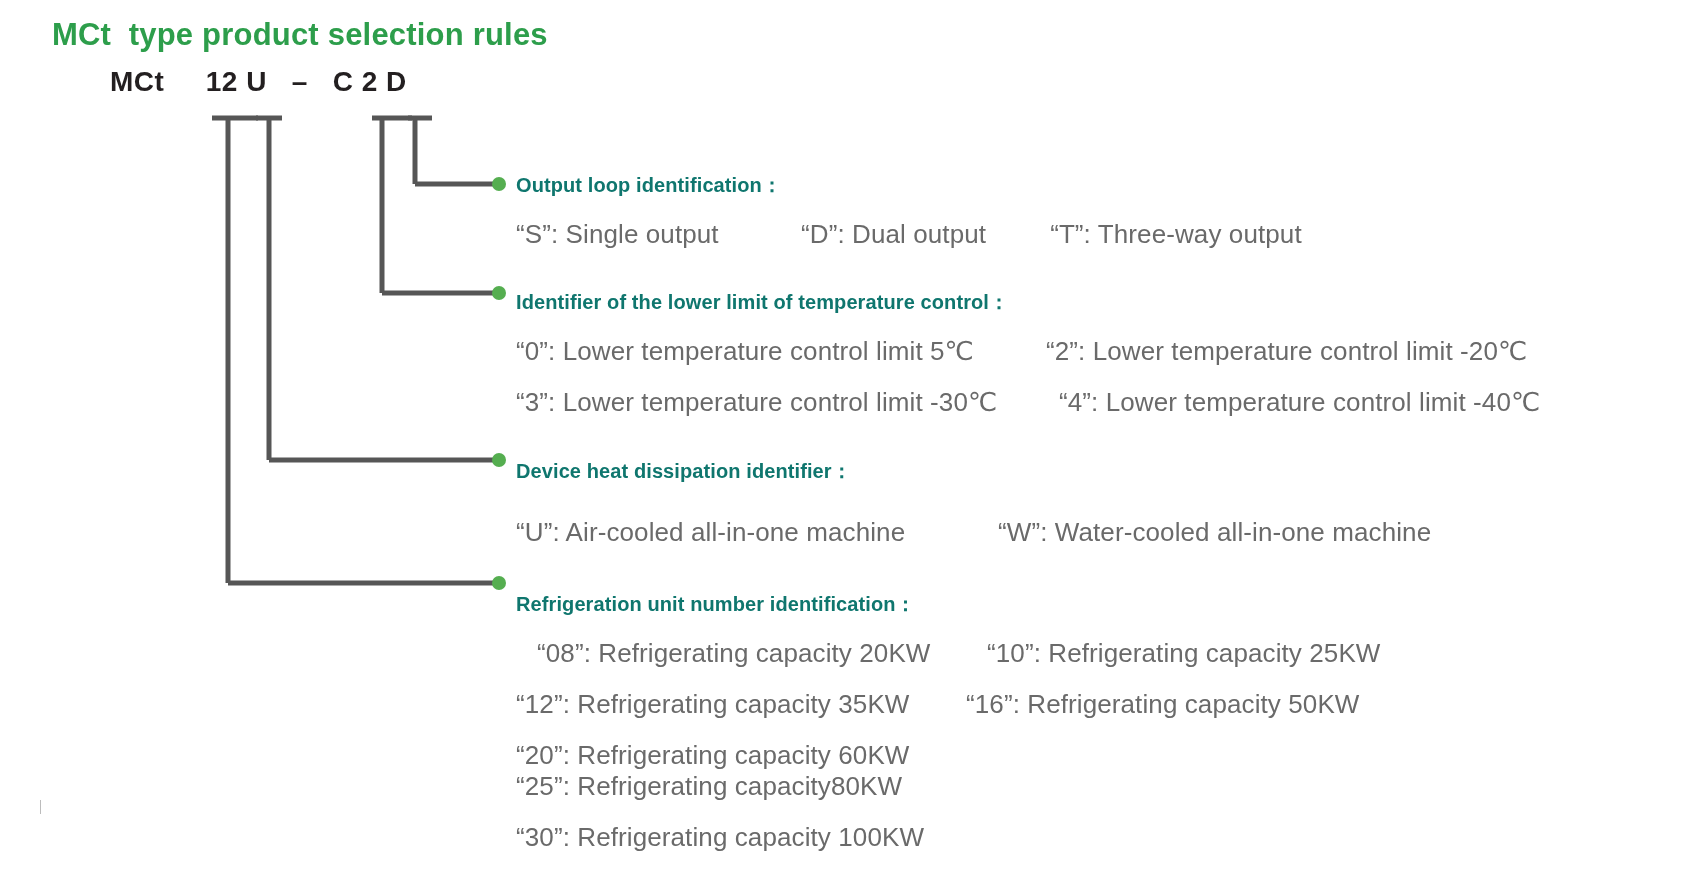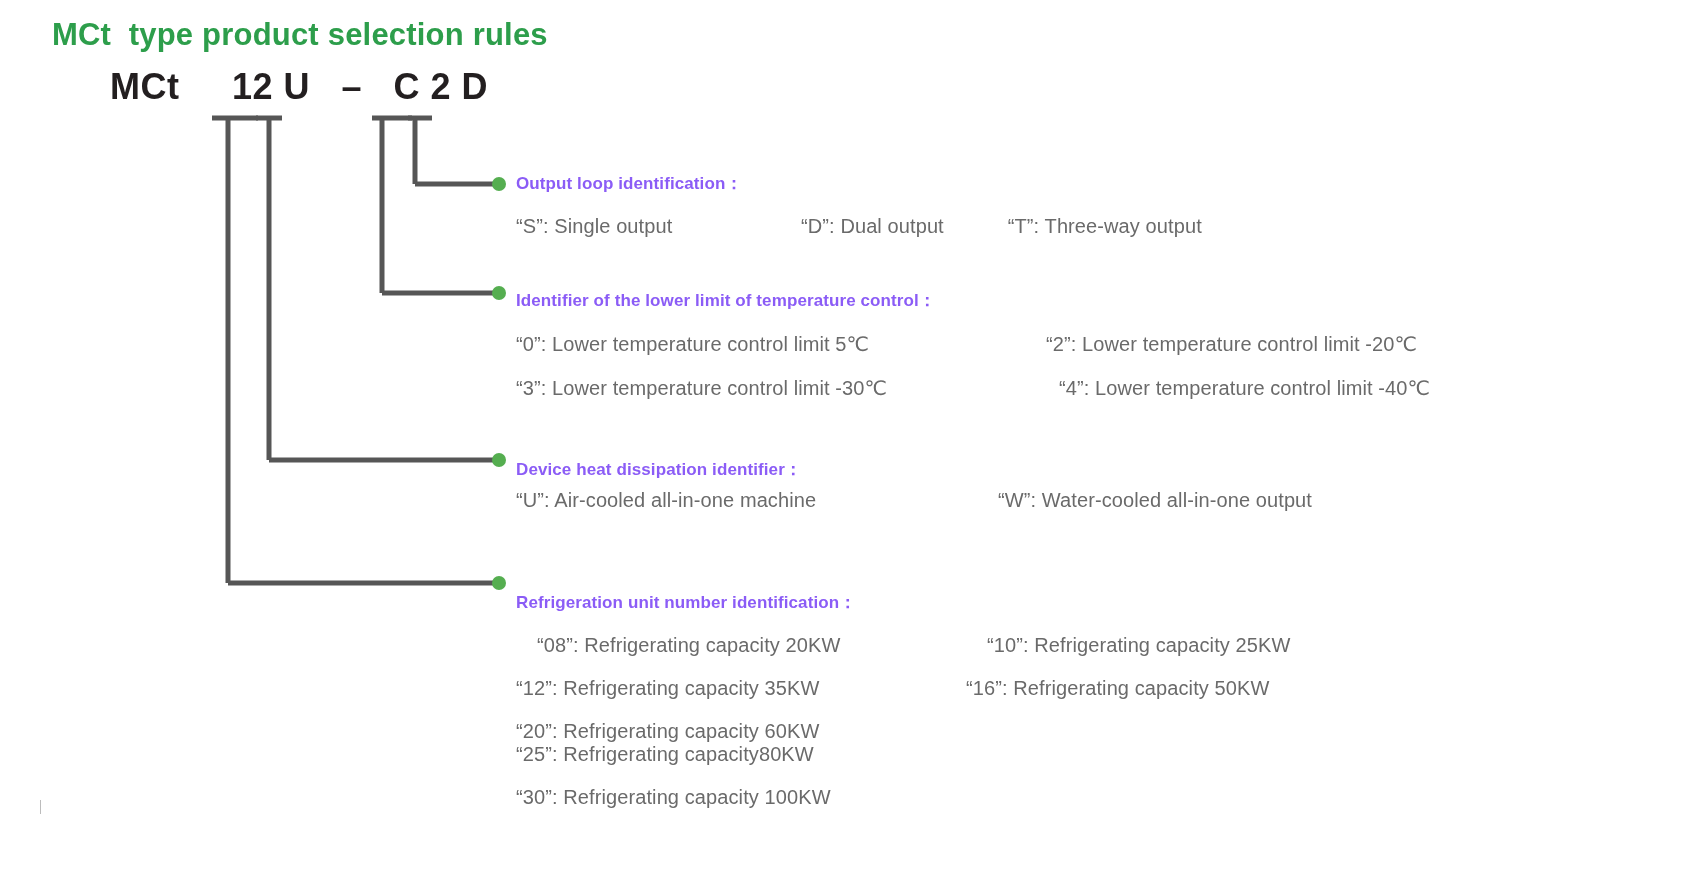--- a/index.html
+++ b/index.html
@@ -19,53 +19,53 @@
     position:absolute;left:52px;top:17px;
     font-size:31px;font-weight:bold;
     color:#2d9e4b;
     letter-spacing:.2px;
     white-space:pre;
   }
 
   
   .code-row{
     position:absolute;left:110px;top:66px;
-    font-size:36px;font-weight:bold;color:#231f20;
+    font-size:28px;font-weight:bold;color:#231f20;
     white-space:pre;letter-spacing:.5px;
   }
 
   
   .lines{position:absolute;left:0;top:0;width:1687px;height:870px;pointer-events:none;}
 
   
   .sec{position:absolute;}
   .sec-head{
-    font-size:17px;font-weight:bold;color:#8b5cf6;
+    font-size:20px;font-weight:bold;color:#0f766e;
     white-space:pre;letter-spacing:.1px;
   }
   .sec-line{
-    font-size:20px;font-weight:normal;color:#6a6a6a;
+    font-size:26px;font-weight:normal;color:#6a6a6a;
     white-space:pre;letter-spacing:.1px;
     display:flex;
   }
   .sec-line .colA{display:inline-block;}
   .sec-line .colB{display:inline-block;}
 
   .s1{left:516px;top:172px;}
   .s1 .sec-head{margin:0;}
   .s1 .r1{margin-top:20px;}
   .s1 .colA{width:285px;}
 
   .s2{left:516px;top:289px;}
   .s2 .r1{margin-top:20px;}
   .s2 .r2{margin-top:20px;gap:13px;}
   .s2 .colA{width:530px;}
 
   .s3{left:516px;top:458px;}
-  .s3 .r1{margin-top:8px;}
+  .s3 .r1{margin-top:32px;}
   .s3 .colA{width:482px;}
 
   .s4{left:516px;top:591px;}
   .s4 .r1{margin-top:20px;margin-left:21px;}
   .s4 .r2{margin-top:20px;}
   .s4 .r3{margin-top:20px;flex-direction:column;}
   .s4 .r4{margin-top:20px;}
   .s4 .colA{width:450px;}
 
   .tick-bottomleft{
@@ -131,21 +131,21 @@
     <div class="sec-line r2">
       <span class="colA">“3”: Lower temperature control limit -30℃</span>
       <span class="colB">“4”: Lower temperature control limit -40℃</span>
     </div>
   </div>
 
   <div class="sec s3">
     <div class="sec-head">Device heat dissipation identifier：</div>
     <div class="sec-line r1">
       <span class="colA">“U”: Air-cooled all-in-one machine</span>
-      <span class="colB">“W”: Water-cooled all-in-one output</span>
+      <span class="colB">“W”: Water-cooled all-in-one machine</span>
     </div>
   </div>
 
   <div class="sec s4">
     <div class="sec-head">Refrigeration unit number identification：</div>
     <div class="sec-line r1">
       <span class="colA">“08”: Refrigerating capacity 20KW</span>
       <span class="colB">“10”: Refrigerating capacity 25KW</span>
     </div>
     <div class="sec-line r2">

